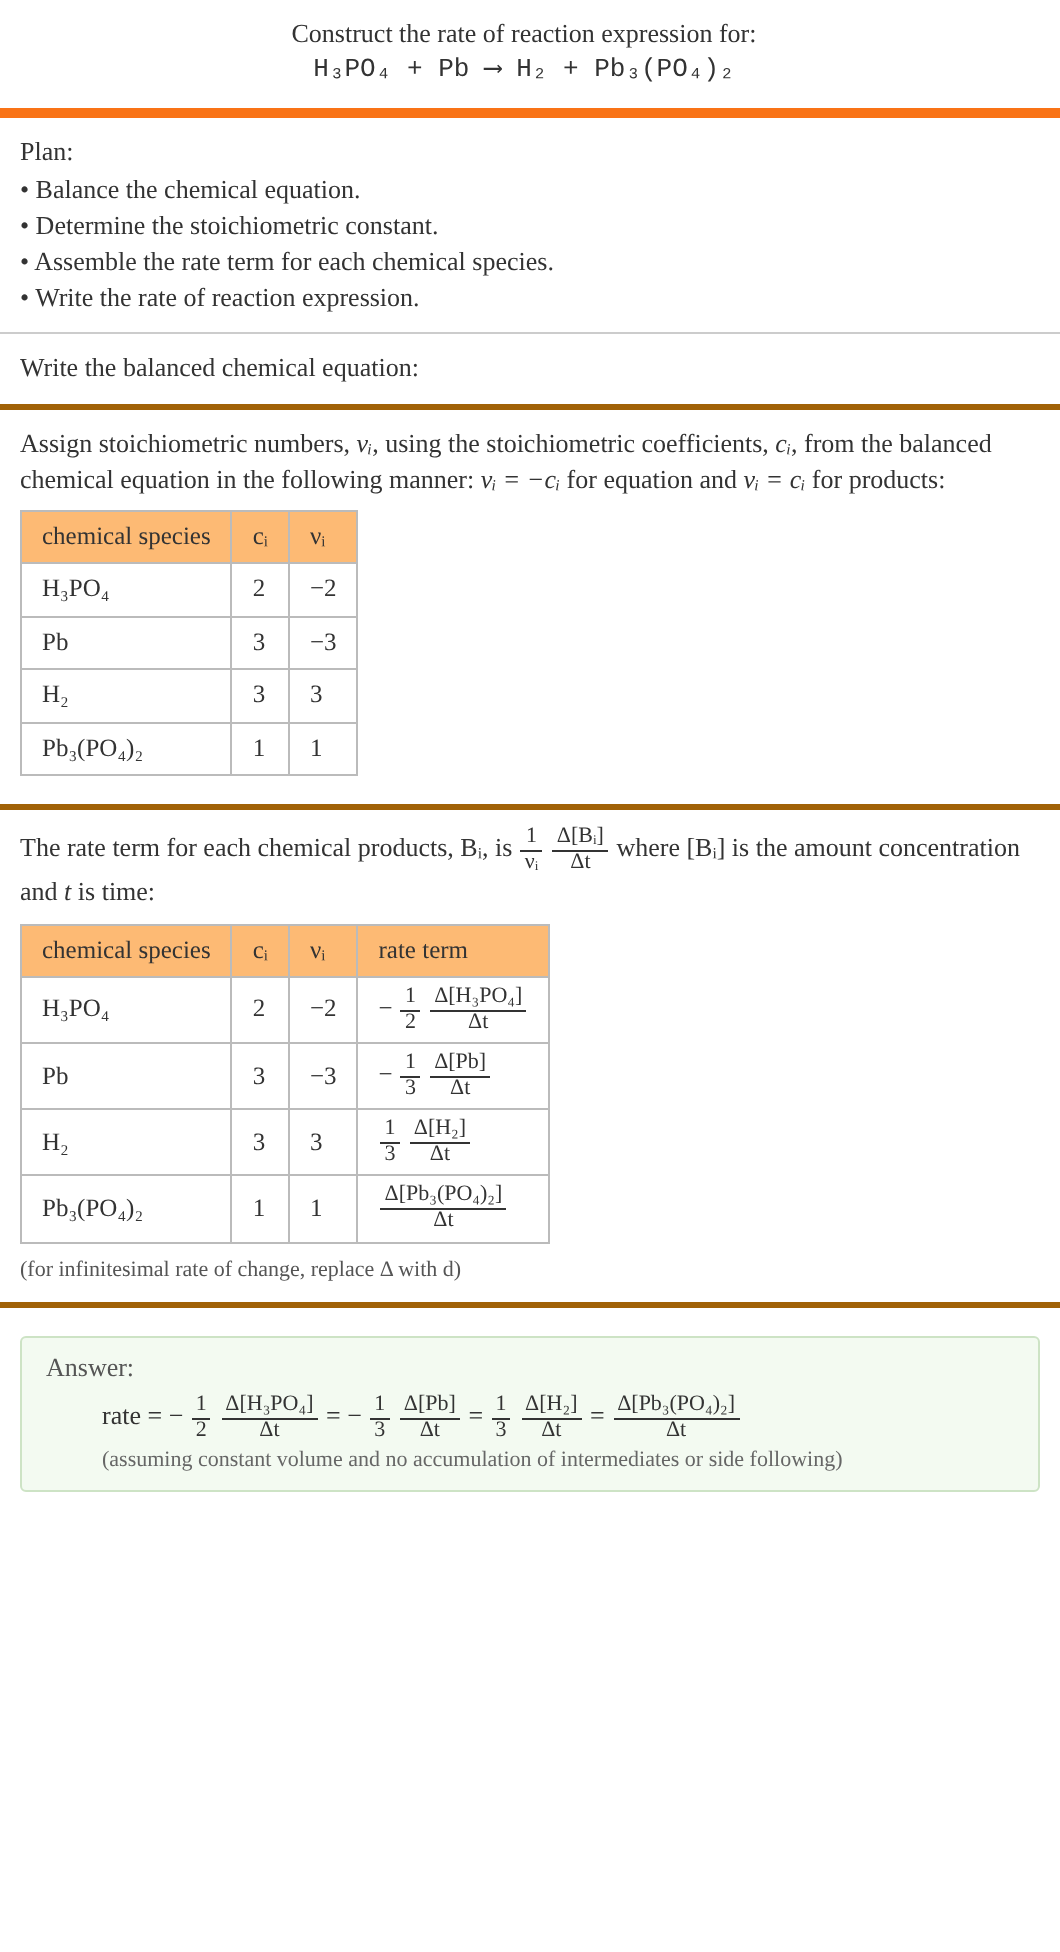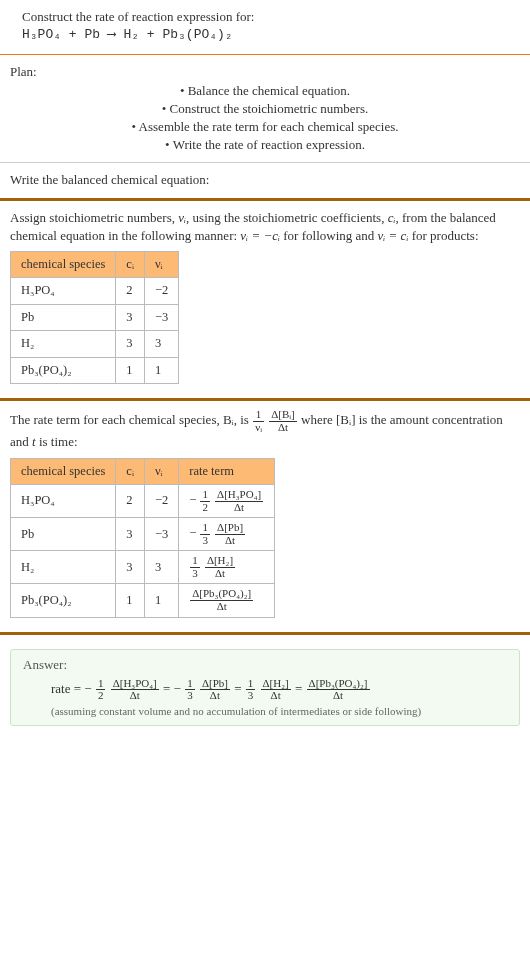--- a/index.html
+++ b/index.html
@@ -13,30 +13,30 @@
   line-height: 1.4;
 }
 .section {
   padding: 8px 10px;
   border-bottom: 3px solid #a16207;
 }
 .section:last-child {
   border-bottom: none;
 }
 .intro {
-  padding: 8px 10px 10px 22px;
-  border-bottom: 1px solid #f97316;
+  padding: 8px 10px 10px 4px;
+  border-bottom: 5px solid #f97316;
+  text-align: center;
 }
 .plan {
   padding: 8px 10px;
   border-bottom: 1px solid #ccc;
 }
 .plan-item {
   margin-left: 0;
-  text-align: center;
 }
 .eq {
   font-family: Liberation Mono, monospace;
 }
 table.stbl {
   border-collapse: collapse;
   margin: 6px 0;
   font-size: 12.5px;
 }
 table.stbl th, table.stbl td {
@@ -103,32 +103,32 @@
 <body>
 
 <div class="intro">
   <div>Construct the rate of reaction expression for:</div>
   <div class="eq">H₃PO₄ + Pb ⟶ H₂ + Pb₃(PO₄)₂</div>
 </div>
 
 <div class="plan">
   <div>Plan:</div>
   <div class="plan-item">• Balance the chemical equation.</div>
-  <div class="plan-item">• Construct the stoichiometric numbers.</div>
+  <div class="plan-item">• Determine the stoichiometric constant.</div>
   <div class="plan-item">• Assemble the rate term for each chemical species.</div>
   <div class="plan-item">• Write the rate of reaction expression.</div>
 </div>
 
 <div class="section">
   <div>Write the balanced chemical equation:</div>
 </div>
 
 <div class="section">
   <div>
-    <span>Assign stoichiometric numbers, </span><span class="inline-math">νᵢ</span><span>, using the stoichiometric coefficients, </span><span class="inline-math">cᵢ</span><span>, from the balanced chemical equation in the following manner: </span><span class="inline-math">νᵢ = −cᵢ</span><span> for following and </span><span class="inline-math">νᵢ = cᵢ</span><span> for products:</span>
+    <span>Assign stoichiometric numbers, </span><span class="inline-math">νᵢ</span><span>, using the stoichiometric coefficients, </span><span class="inline-math">cᵢ</span><span>, from the balanced chemical equation in the following manner: </span><span class="inline-math">νᵢ = −cᵢ</span><span> for equation and </span><span class="inline-math">νᵢ = cᵢ</span><span> for products:</span>
   </div>
   <table class="stbl">
     <tbody>
         <tr>
       <th>chemical species</th>
       <th>cᵢ</th>
       <th>νᵢ</th>
     </tr>
     <tr>
       <td>H₃PO₄</td>
@@ -149,21 +149,21 @@
       <td>Pb₃(PO₄)₂</td>
       <td>1</td>
       <td>1</td>
     </tr>
   </tbody>
     </table>
 </div>
 
 <div class="section">
   <div class="bigexpr">
-    <span>The rate term for each chemical species, Bᵢ, is </span>
+    <span>The rate term for each chemical products, Bᵢ, is </span>
     <span class="frac">
       <span class="num">1</span>
       <span class="den">νᵢ</span>
     </span>
     <span class="frac">
       <span class="num">Δ[Bᵢ]</span>
       <span class="den">Δt</span>
     </span>
     <span> where [Bᵢ] is the amount concentration and </span><span class="inline-math">t</span><span> is time:</span>
   </div>
@@ -209,20 +209,21 @@
     <tr>
       <td>Pb₃(PO₄)₂</td>
       <td>1</td>
       <td>1</td>
       <td>
         <span class="frac"><span class="num">Δ[Pb₃(PO₄)₂]</span><span class="den">Δt</span></span>
       </td>
     </tr>
   </tbody>
     </table>
+  <div class="note">(for infinitesimal rate of change, replace Δ with d)</div>
 </div>
 
 <div class="section" style="border-bottom:none">
   <div class="answer-box">
     <div class="answer-label">Answer:</div>
     <div class="answer-body bigexpr">
       <span>rate = </span>
       <span>−</span>
       <span class="frac"><span class="num">1</span><span class="den">2</span></span>
       <span class="frac"><span class="num">Δ[H₃PO₄]</span><span class="den">Δt</span></span>

